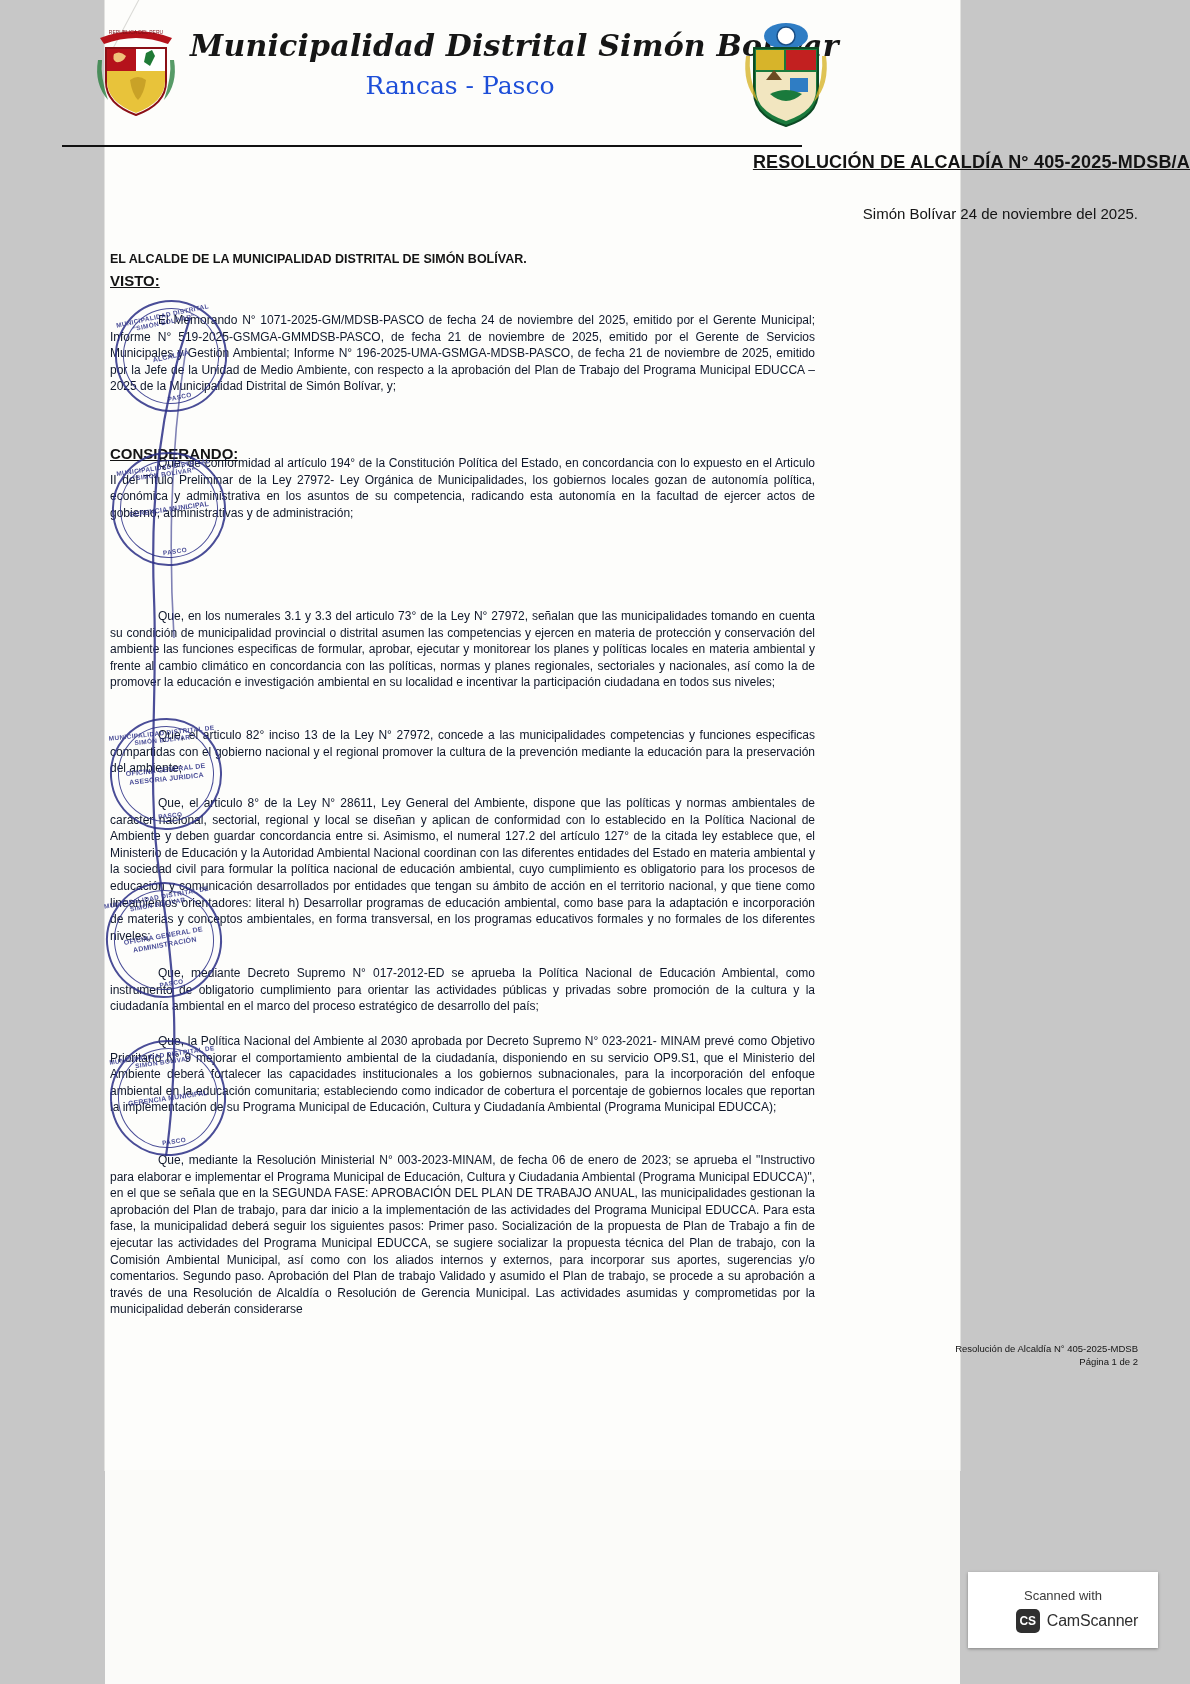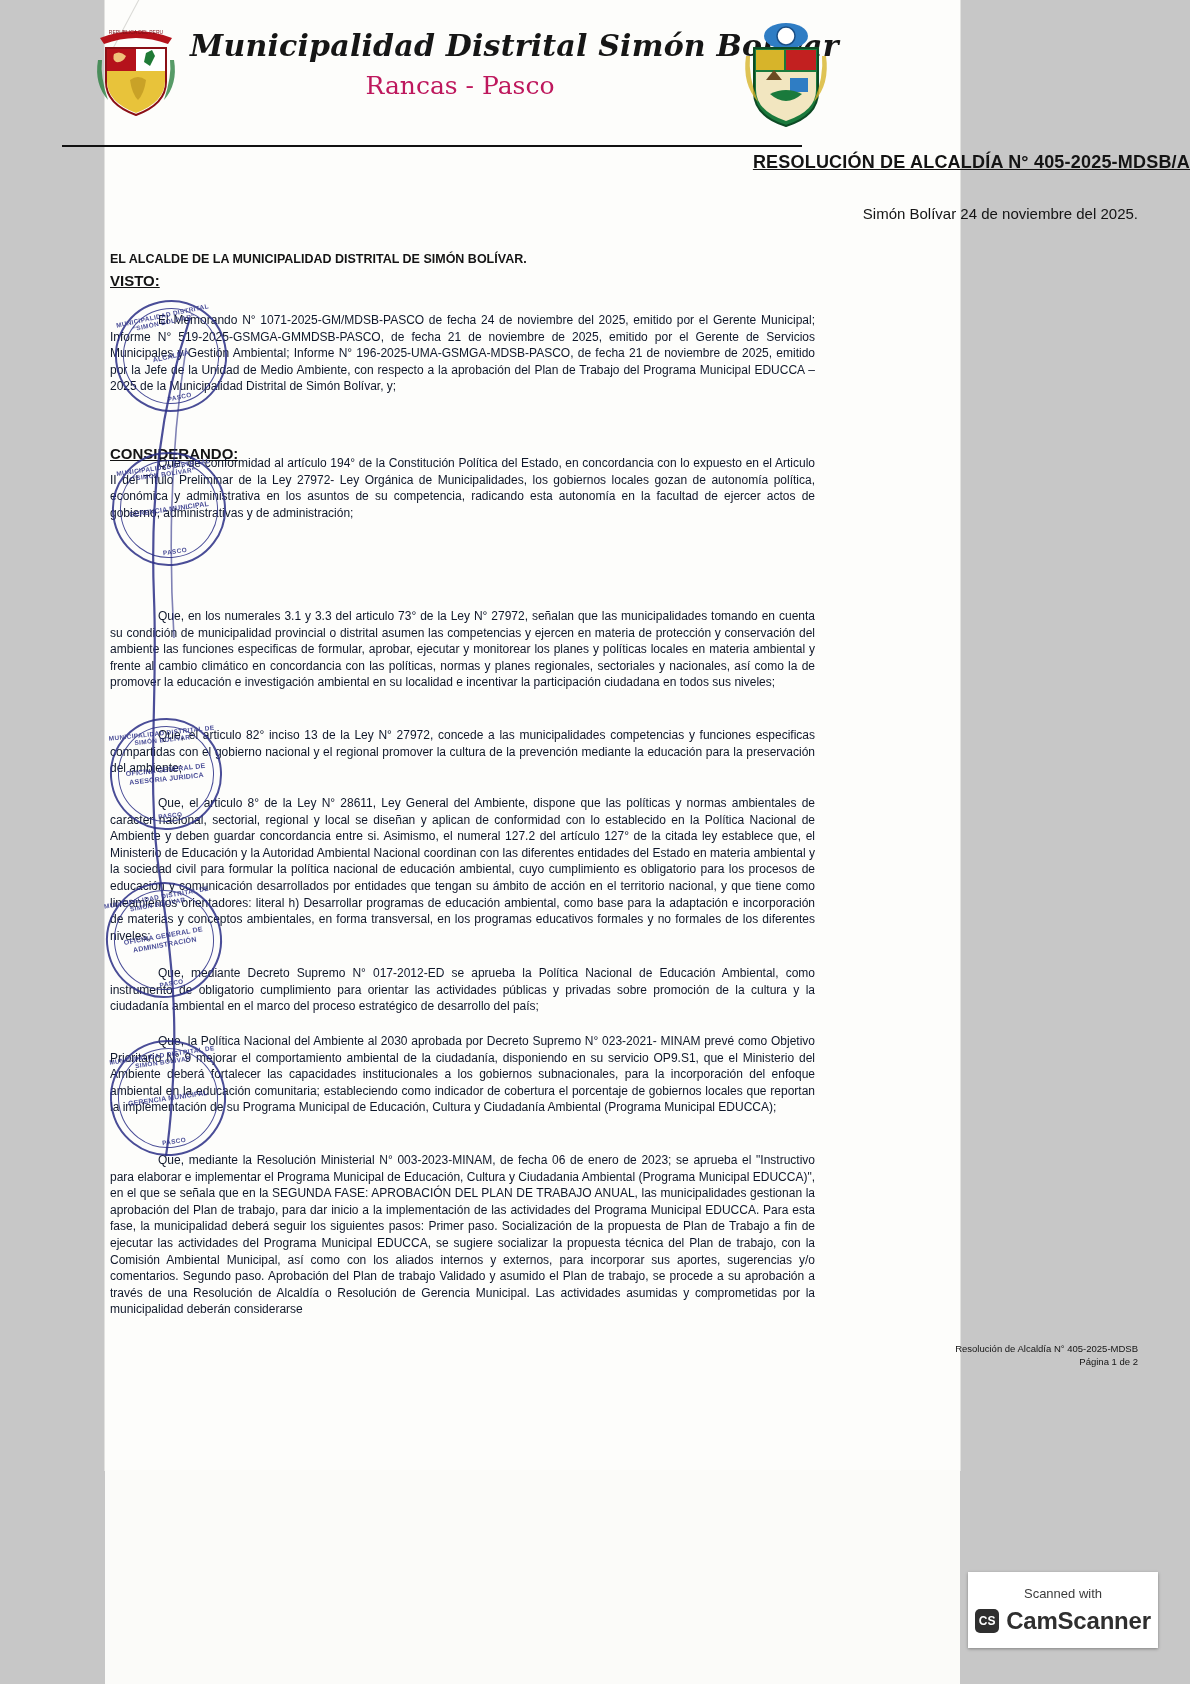--- a/index.html
+++ b/index.html
@@ -80,21 +80,21 @@
     font-style: italic;
     font-weight: bold;
     font-size: 30px;
     color: #161616;
     letter-spacing: .2px;
     white-space: nowrap;
   }
   .muni-sub {
     font-family: "DejaVu Serif", serif;
     font-size: 25px;
-    color: #be185d;
+    color: #1d4ed8;
     margin-top: 8px;
   }
   .header-rule {
     position: absolute;
     left: 62px; top: 133px;
     width: 740px; height: 0;
     border-top: 2px solid #111;
   }
 
   
@@ -209,34 +209,34 @@
     display: flex;
     flex-direction: column;
     align-items: center;
     justify-content: center;
   }
   .cam-badge .scanned {
     font-size: 13px;
     color: #3b3b3b;
     margin-bottom: 6px;
   }
-  .cam-row { display: flex; align-items: center; gap: 7px; }
+  .cam-row { display: flex; align-items: center; gap: 7px; padding-left: 28px; }
   .cs-box {
     width: 24px; height: 24px;
     background: #2f2f2f;
     border-radius: 5px;
     color: #fff;
     font-size: 12px;
     font-weight: bold;
     display: flex; align-items: center; justify-content: center;
   }
   .cam-name {
-    font-size: 24px;
+    font-size: 16px;
     color: #2f2f2f;
-    font-weight: bold;
+    font-weight: normal;
     letter-spacing: -.2px;
   }
 </style>
 </head>
 <body>
 
 <div class="page">
 
   <div class="left-strip"></div>
   <div class="right-strip"></div>

